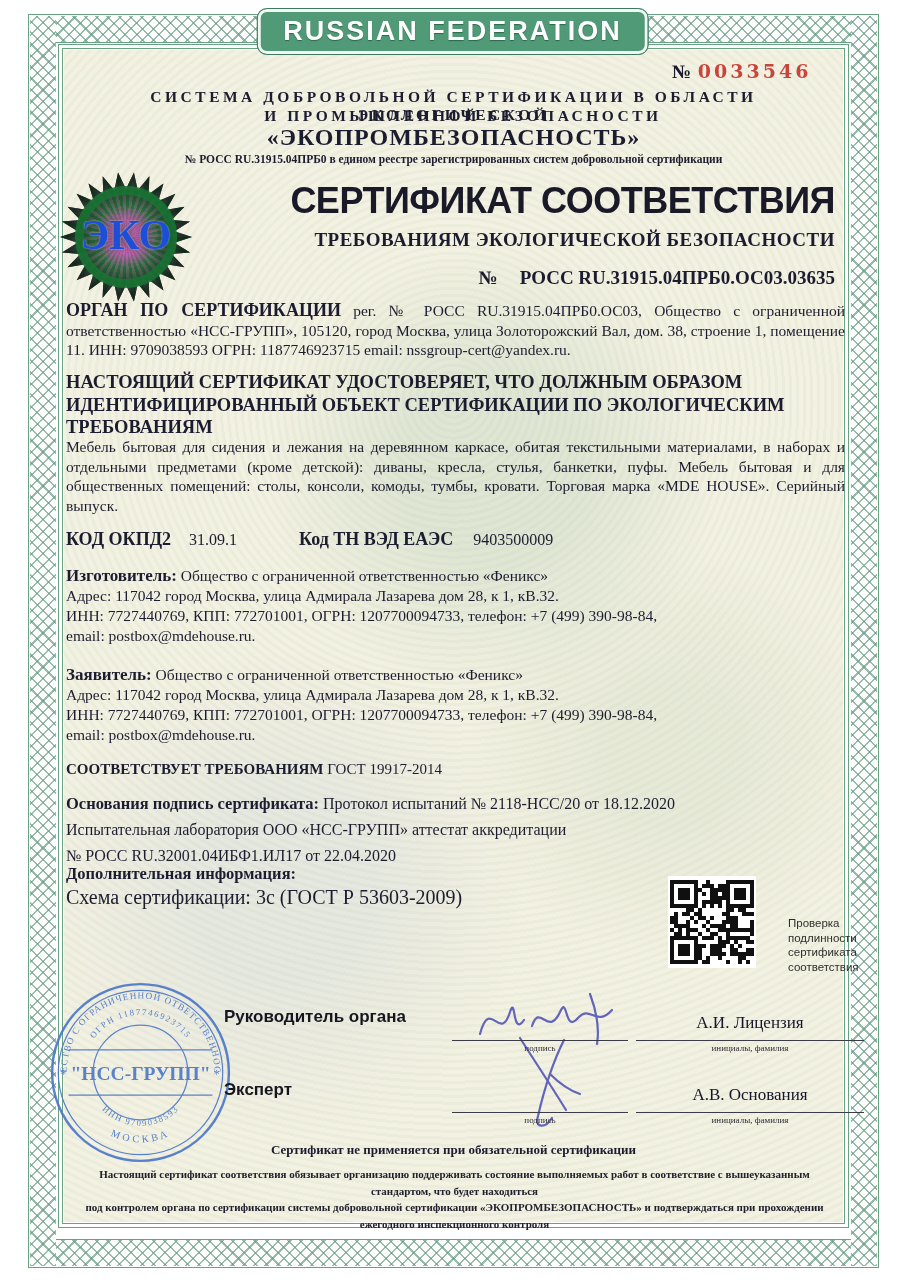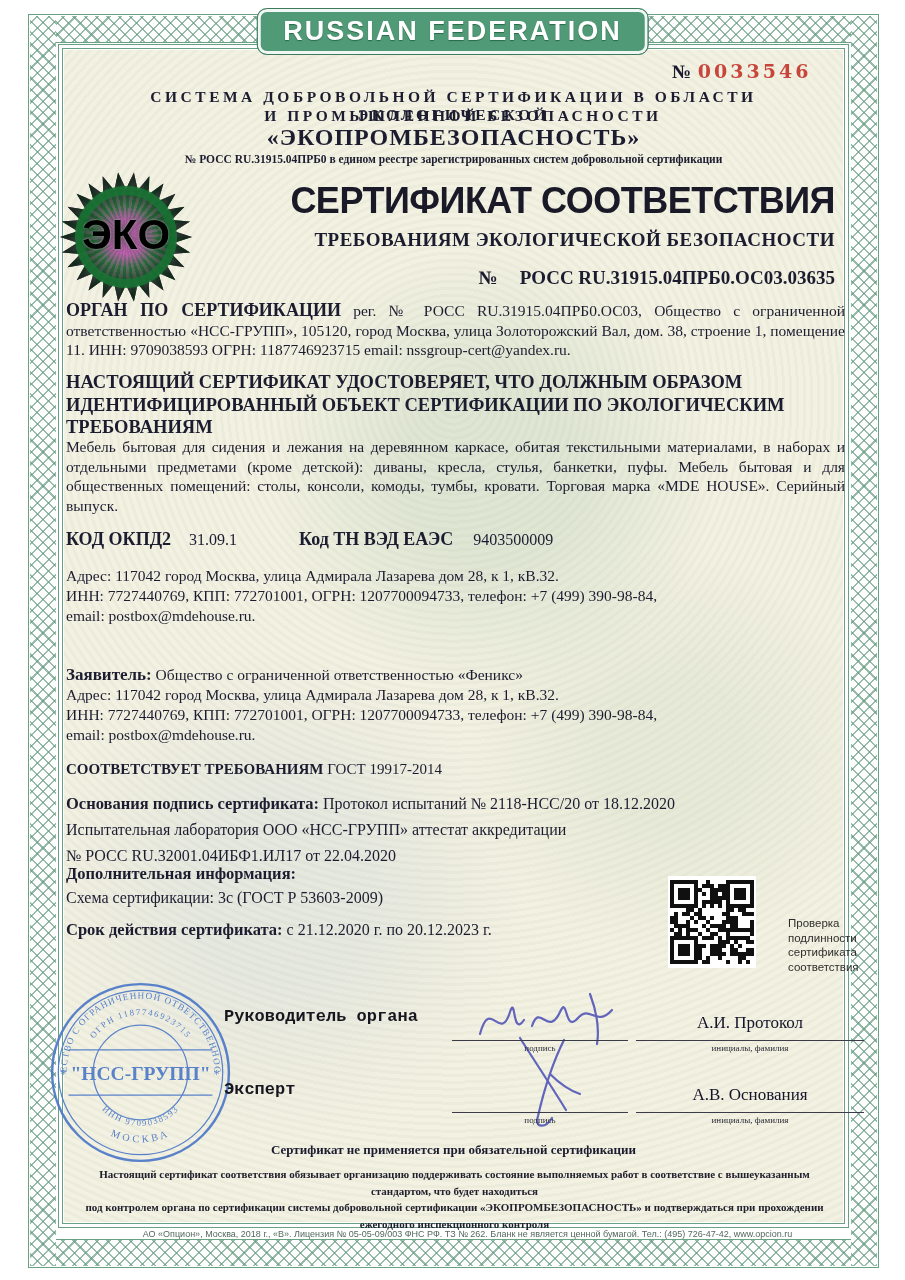--- a/index.html
+++ b/index.html
@@ -43,21 +43,21 @@
   
   .eco-logo{position:absolute;left:60px;top:172px;width:132px;height:130px;}
   .eco-burst{position:absolute;inset:0;
       background:
         radial-gradient(circle at 50% 50%, rgba(220,110,200,.75) 0 18%, rgba(60,150,80,.55) 34%, rgba(20,40,28,.9) 62%, #142a1c 75%),
         repeating-conic-gradient(#13301f 0deg 5deg, #7c3a72 5deg 10deg);
       background-blend-mode:normal;}
   .eco-ring{position:absolute;left:50%;top:50%;width:84px;height:84px;transform:translate(-50%,-50%);
       border:9px solid rgba(24,118,52,.85);border-radius:50%;}
   .eco-text{position:absolute;left:0;right:0;top:50%;transform:translateY(-54%);text-align:center;
-      font-family:Liberation Sans, sans-serif;font-weight:bold;font-size:42px;color:#000000;
+      font-family:Liberation Serif, serif;font-weight:bold;font-size:42px;color:#1d4ed8;
       text-shadow:0 0 2px rgba(230,255,230,.7), 0 0 6px rgba(0,50,20,.6);}
 
   
   .title-wrap{position:absolute;left:200px;right:70px;text-align:right;}
   .main-title{top:180px;font-family:"Liberation Sans", sans-serif;font-weight:bold;font-size:36px;
       letter-spacing:-.5px;color:#191928;}
   .sub-title{top:229px;font-size:19px;font-weight:bold;letter-spacing:.5px;}
   .cert-line{top:267px;font-size:19px;font-weight:bold;}
   .cert-line .sp{display:inline-block;width:22px;}
 
@@ -76,39 +76,39 @@
   .party .lbl{font-weight:bold;font-size:17px;}
   .party .rest{white-space:pre-line;line-height:20px;}
   .manufacturer{top:566px;}
   .applicant{top:665px;}
   .conforms{top:760px;font-size:15px;}
   .conforms .lbl{font-weight:bold;}
   .basis{top:791px;font-size:16px;line-height:26px;}
   .basis .lbl{font-weight:bold;font-size:16.5px;}
   .basis .rest{white-space:pre-line;}
   .addinfo-l{top:864px;font-weight:bold;font-size:16.5px;}
-  .addinfo-t{top:888px;font-size:16px;}
+  .addinfo-t{top:888px;font-size:20px;}
   .validity{top:920px;font-size:16px;}
   .validity .lbl{font-weight:bold;font-size:16.5px;}
 
   
   .qr{position:absolute;left:668px;top:876px;width:88px;height:92px;background:#fff;
       display:flex;align-items:center;justify-content:center;}
   .qr-grid{display:grid;grid-template-columns:repeat(21,4px);grid-template-rows:repeat(21,4px);}
   .qr-grid i{width:4px;height:4px;}
   .qr-grid i.d{background:#101010;}
   .qr-caption{position:absolute;left:788px;top:916px;font-family:"Liberation Sans", sans-serif;
       font-size:11.5px;line-height:14.5px;color:#2e2e2e;white-space:pre-line;}
 
   
   .stamp{position:absolute;left:48px;top:980px;opacity:.92;}
   .sig-svg{position:absolute;}
   .sig1{left:472px;top:982px;}
   .sig2{left:492px;top:1032px;}
-  .role{position:absolute;left:224px;font-family:Liberation Mono, monospace;
+  .role{position:absolute;left:224px;font-family:Liberation Sans, sans-serif;
       font-weight:bold;font-size:17px;color:#16161f;}
   .role-head{top:1007px;}
   .role-expert{top:1080px;}
   .sigline{position:absolute;border-top:1.5px solid #3c3c48;text-align:center;
       font-size:9px;color:#2b2b38;padding-top:2px;}
   .sl1{left:452px;top:1040px;width:176px;}
   .sl2{left:452px;top:1112px;width:176px;}
   .nm1{left:636px;top:1040px;width:228px;}
   .nm2{left:636px;top:1112px;width:228px;}
   .name{position:absolute;width:228px;left:636px;text-align:center;font-size:17px;color:#14142a;}
@@ -172,20 +172,23 @@
   <div class="block descr">Мебель бытовая для сидения и лежания на деревянном каркасе, обитая текстильными материалами, в наборах и отдельными предметами (кроме детской): диваны, кресла, стулья, банкетки, пуфы. Мебель бытовая и для общественных помещений: столы, консоли, комоды, тумбы, кровати. Торговая марка «MDE HOUSE». Серийный выпуск.</div>
 
   <div class="block codes">
     <span class="lbl">КОД ОКПД2</span>
     <span class="v1">31.09.1</span>
     <span class="lbl lbl2">Код ТН ВЭД  ЕАЭС</span>
     <span class="v2">9403500009</span>
   </div>
 
   <div class="block party manufacturer">
+    <div class="line1">
+      <span class="lbl">Изготовитель:</span><span> Общество с ограниченной ответственностью «Феникс»</span>
+    </div>
     <div class="rest">Адрес: 117042 город Москва, улица Адмирала Лазарева дом 28, к 1, кВ.32.
 ИНН: 7727440769, КПП: 772701001, ОГРН: 1207700094733, телефон: +7 (499) 390-98-84,
 email: postbox@mdehouse.ru.</div>
   </div>
 
   <div class="block party applicant">
     <div class="line1">
       <span class="lbl">Заявитель:</span><span> Общество с ограниченной ответственностью «Феникс»</span>
     </div>
     <div class="rest">Адрес: 117042 город Москва, улица Адмирала Лазарева дом 28, к 1, кВ.32.
@@ -201,23 +204,20 @@
     <div>
       <span class="lbl">Основания подпись сертификата:</span><span> Протокол испытаний № 2118-НСС/20 от 18.12.2020</span>
     </div>
     <div class="rest">Испытательная лаборатория ООО «НСС-ГРУПП» аттестат аккредитации
 № РОСС RU.32001.04ИБФ1.ИЛ17 от 22.04.2020</div>
   </div>
 
   <div class="block addinfo-l">Дополнительная информация:</div>
   <div class="block addinfo-t">Схема сертификации: 3с (ГОСТ Р 53603-2009)</div>
 
-  <div class="block validity">
-    <span class="lbl">Срок действия сертификата:</span><span> с 21.12.2020 г. по 20.12.2023 г.</span>
-  </div>
 
   <div class="qr">
     <div class="qr-grid">
         <i class="d"></i>
         <i class="d"></i>
         <i class="d"></i>
         <i class="d"></i>
         <i class="d"></i>
         <i class="d"></i>
         <i class="d"></i>
@@ -698,26 +698,25 @@
     <g stroke="#5356b8" stroke-width="2.2" fill="none" stroke-linecap="round" opacity=".9">
       <path d="M28 6 C42 28 58 52 74 78"></path>
       <path d="M72 8 C60 32 52 58 46 84 C42 97 54 96 60 86"></path>
       <path d="M58 42 C68 52 76 58 88 62"></path>
     </g>
   </svg>
 
   <div class="role role-head">Руководитель органа</div>
   <div class="role role-expert">Эксперт</div>
 
-  <div class="name name-head">А.И. Протокол</div>
+  <div class="name name-head">А.И. Лицензия</div>
   <div class="name name-expert">А.В. Основания</div>
 
   <div class="sigline sl1">подпись</div>
   <div class="sigline nm1">инициалы, фамилия</div>
   <div class="sigline sl2">подпись</div>
   <div class="sigline nm2">инициалы, фамилия</div>
 
   <div class="note">Сертификат не применяется при обязательной сертификации</div>
   <div class="fineprint">Настоящий сертификат соответствия обязывает организацию поддерживать состояние выполняемых работ в соответствие с вышеуказанным стандартом, что будет находиться
 под контролем органа по сертификации системы добровольной сертификации «ЭКОПРОМБЕЗОПАСНОСТЬ»  и подтверждаться при прохождении ежегодного инспекционного контроля</div>
-  <div class="imprint">АО «Опцион», Москва, 2018 г., «В». Лицензия № 05-05-09/003 ФНС РФ. ТЗ № 262. Бланк не является ценной бумагой. Тел.: (495) 726-47-42, www.opcion.ru</div>
 
 </div>
 
 </body></html>

